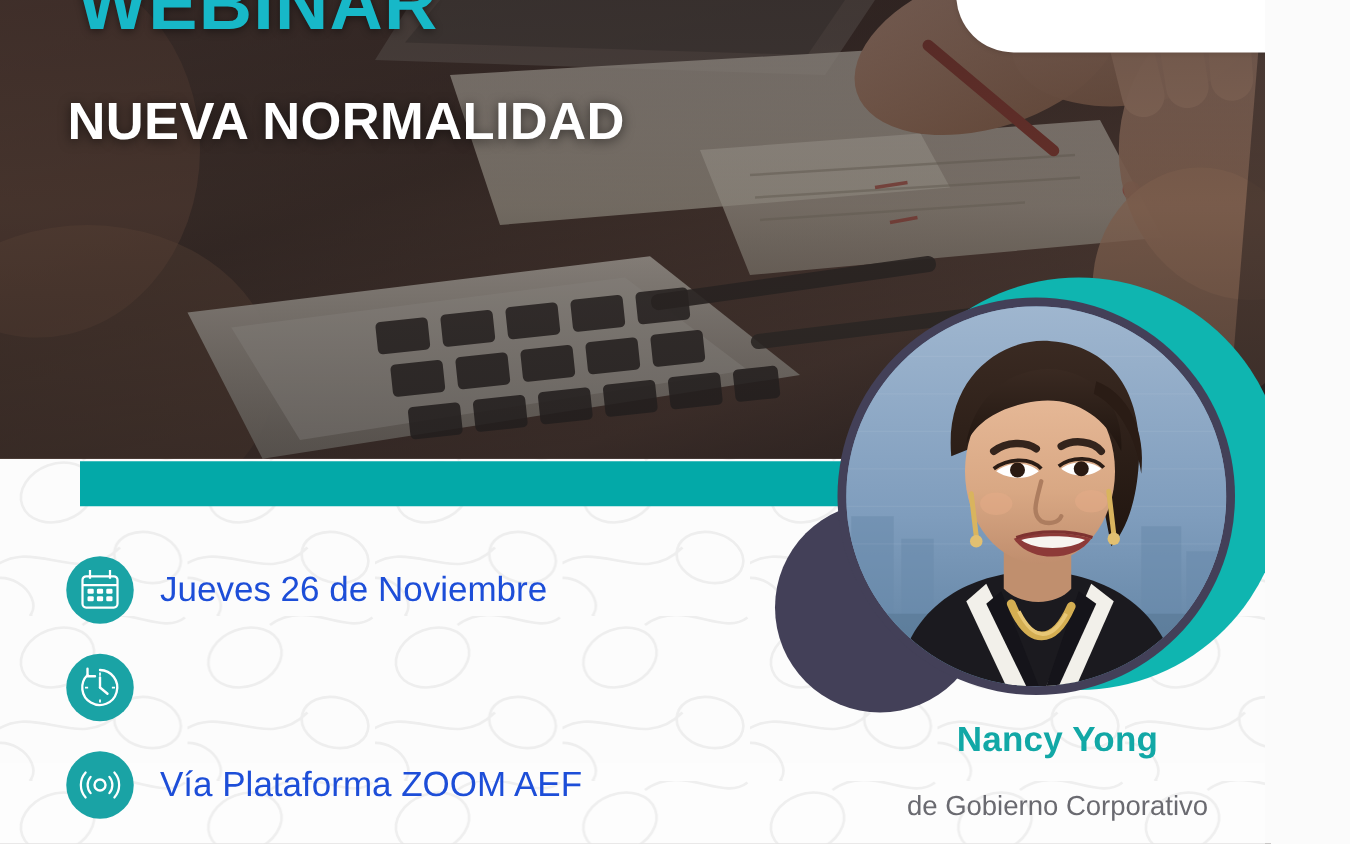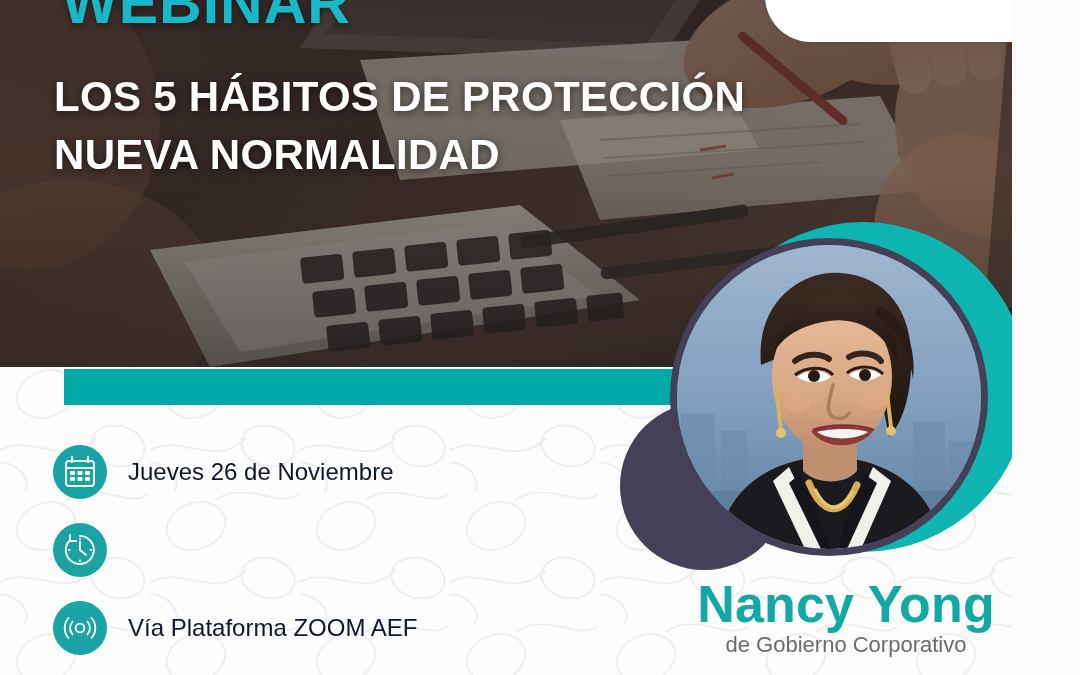--- a/index.html
+++ b/index.html
@@ -58,35 +58,35 @@
     overflow:hidden;
   }
   .photo-inner{
     position:absolute;left:7px;top:7px;width:304px;height:304px;
     border-radius:50%;overflow:hidden;background:#7f9cbb;
   }
 
   
   .speaker-name{
     position:absolute;left:612px;top:578px;width:468px;text-align:center;
-    font-size:52px;font-weight:bold;color:#12a8a6;line-height:1;letter-spacing:.2px;
+    font-size:28px;font-weight:bold;color:#12a8a6;line-height:1;letter-spacing:.2px;
   }
   .speaker-role{
     position:absolute;left:612px;top:630px;width:468px;text-align:center;
     font-size:22px;color:#6a6a70;line-height:1.33;
   }
   .speaker-role div{white-space:nowrap;}
 
   
   .details{position:absolute;left:52px;top:444px;width:560px;}
   .row{position:relative;height:78px;}
   .row .ic{position:absolute;left:0;top:0;width:56px;height:56px;}
   .row .tx{
     position:absolute;left:76px;top:3px;
-    font-size:24px;color:#0f172a;line-height:50px;white-space:nowrap;
+    font-size:28px;color:#1d4ed8;line-height:50px;white-space:nowrap;
   }
 </style>
 </head>
 <body>
 
 <div id="stage">
 
   <svg class="bg-pattern" viewBox="0 0 1080 315" preserveAspectRatio="none">
     <defs>
       <pattern id="swirl" x="0" y="0" width="150" height="132" patternUnits="userSpaceOnUse">
@@ -188,21 +188,20 @@
 
       <rect x="742" y="30" width="140" height="9" rx="4.5" fill="#8e3b32" transform="rotate(40 742 30)"></rect>
 
       <polygon points="1010,0 1080,0 1080,367 980,367" fill="#2c2321" opacity=".55"></polygon>
     </svg>
     <div class="hero-tint"></div>
 
     <div class="webinar">WEBINAR</div>
 
     <div class="title">
-      <div>LOS 5 HÁBITOS DE PROTECCIÓN</div>
       <div>NUEVA NORMALIDAD</div>
     </div>
   </div>
 
   <div class="accent-bar"></div>
 
   <div class="logo-badge"></div>
 
   <div class="speaker-cluster">
     <div class="circle-teal"></div>

